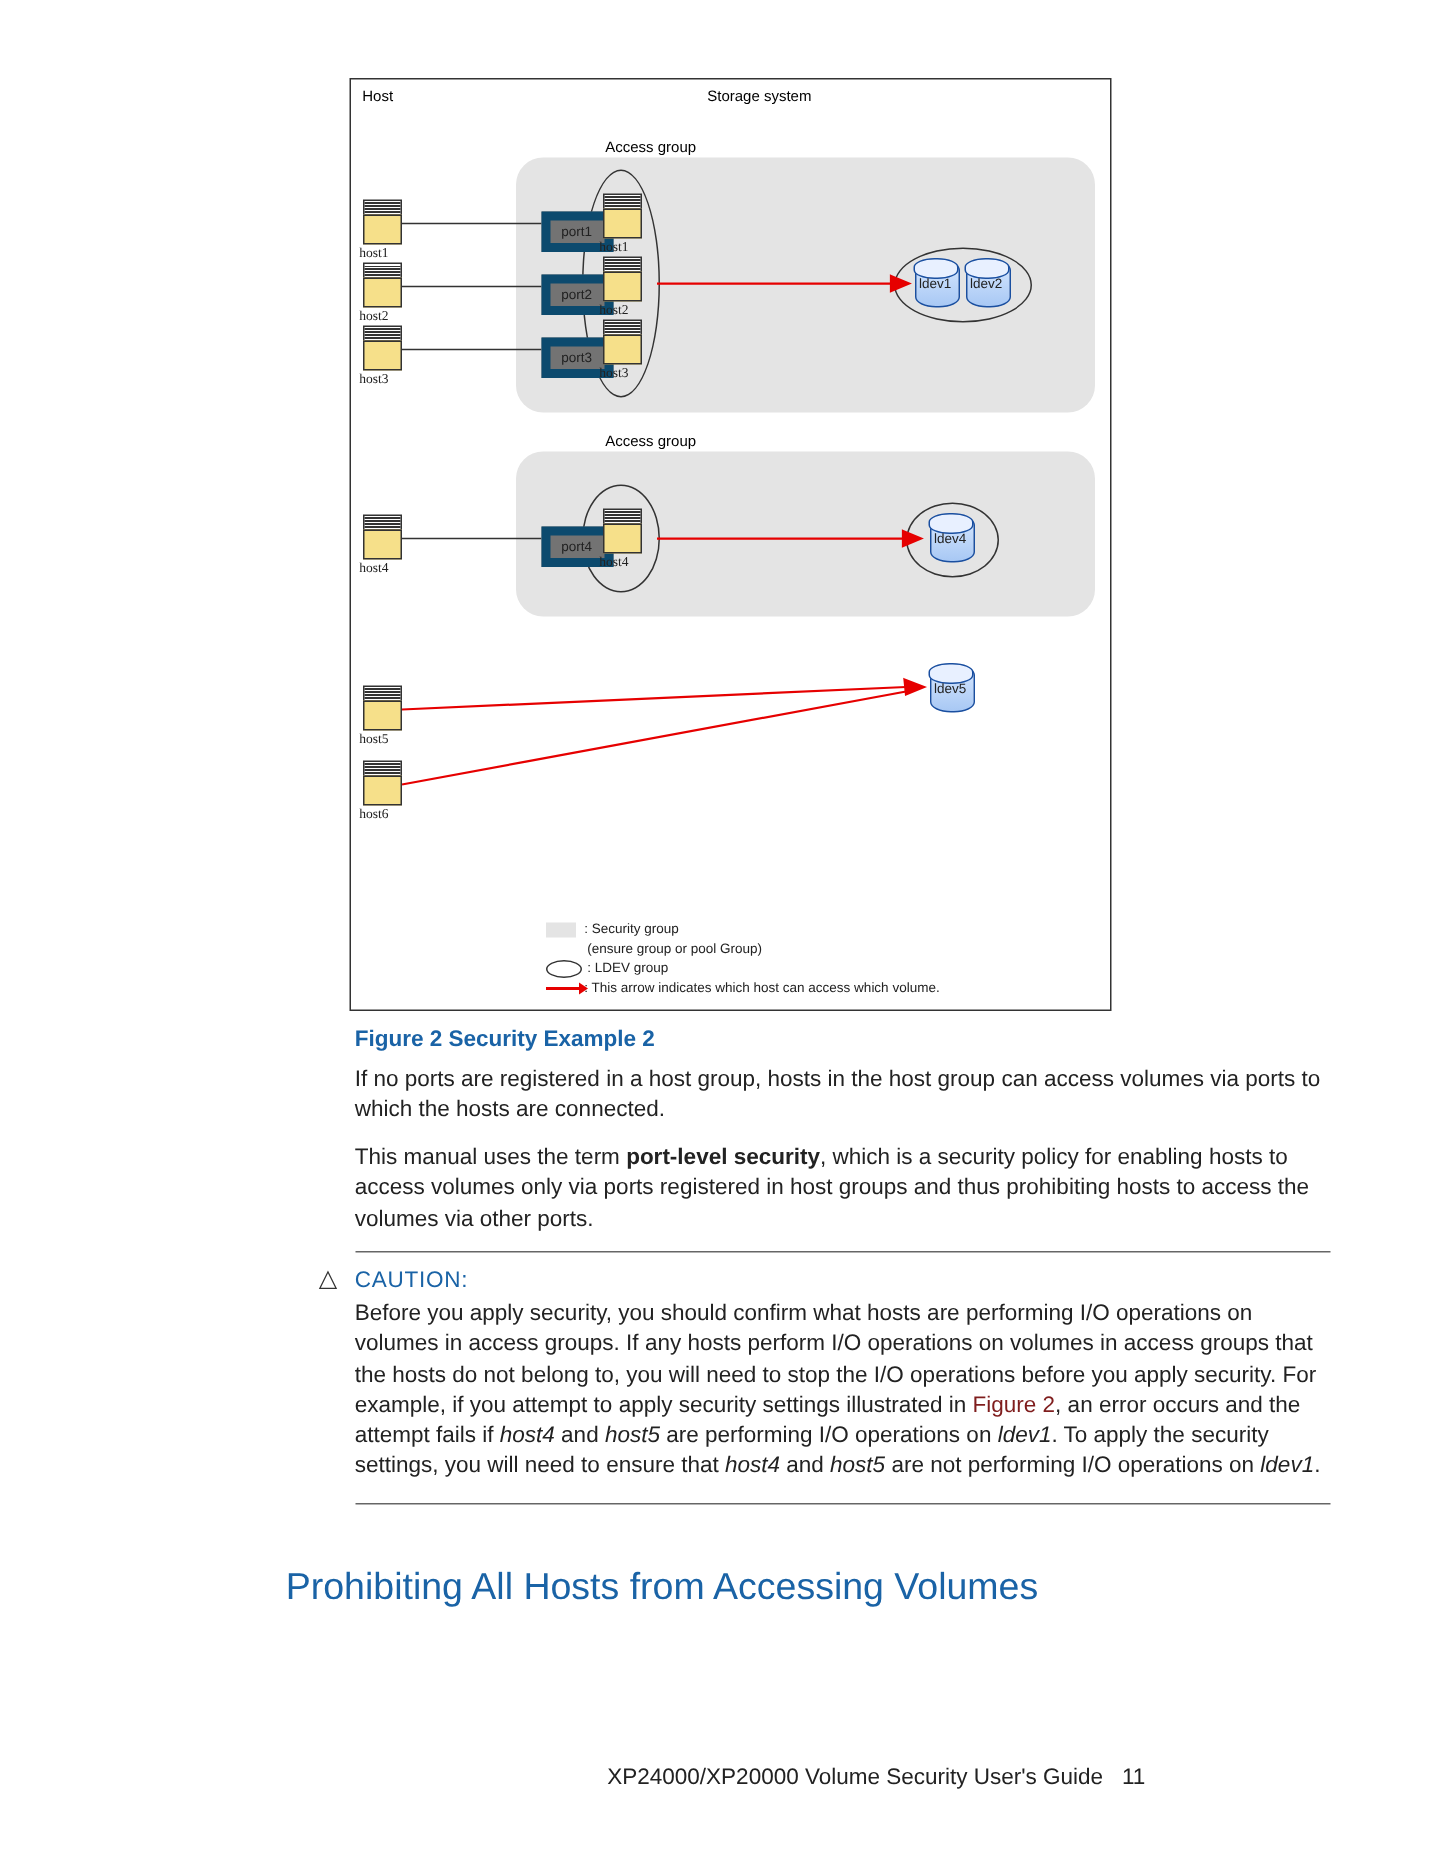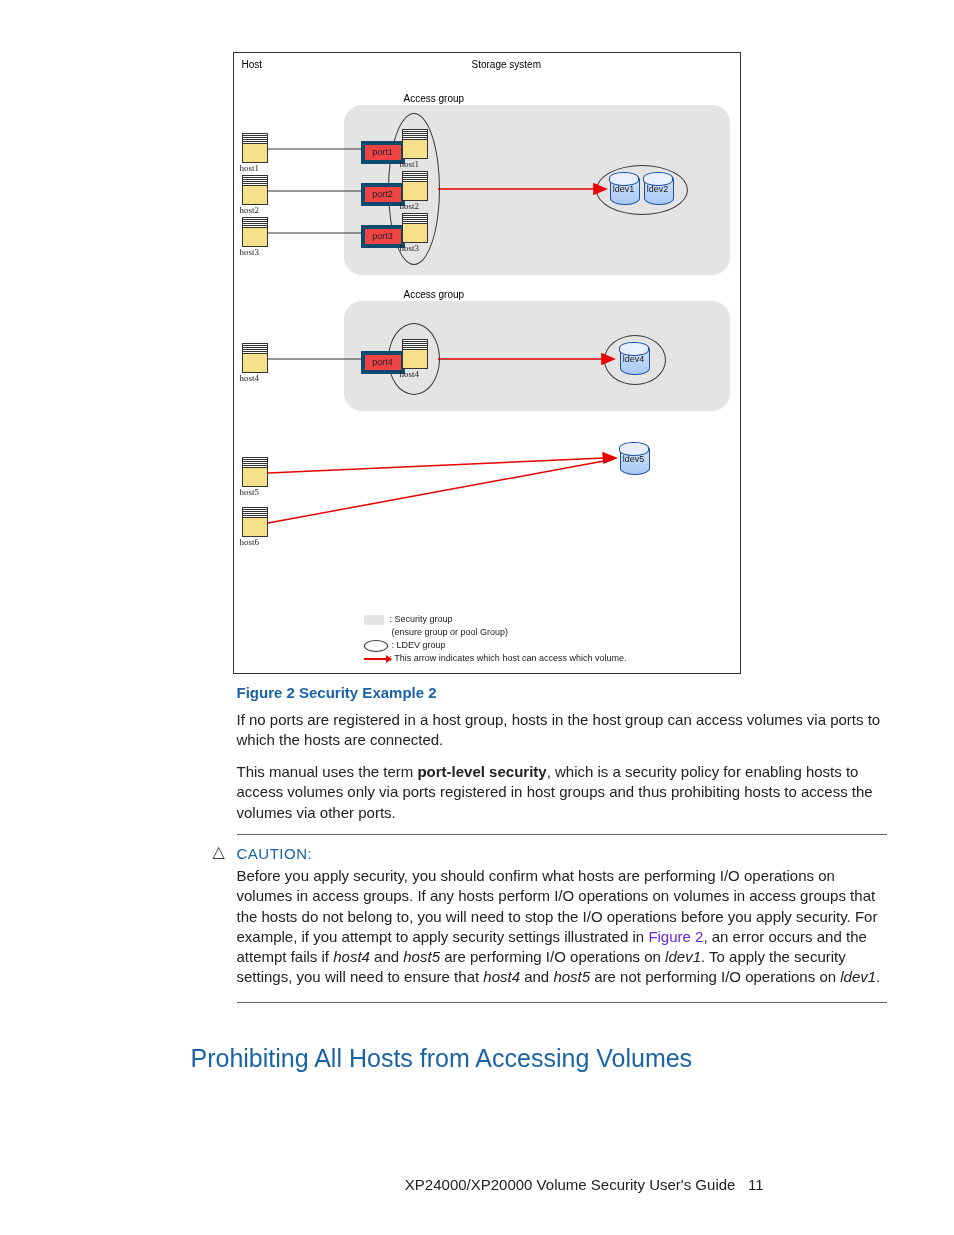--- a/index.html
+++ b/index.html
@@ -3,42 +3,42 @@
 <meta charset="utf-8">
 <style>
   html,body{margin:0;padding:0;background:#fff;font-family:"Segoe UI",Arial,Helvetica,sans-serif;color:#222;}
   .page{width:789px;height:1235px;position:relative;margin:0 auto;}
   .diagram{position:absolute;left:150px;top:52px;width:506px;height:620px;border:1px solid #333;}
   .dlabel{position:absolute;font-size:10px;color:#000;}
   .host{position:absolute;width:24px;height:28px;font-family:Liberation Serif, serif;}
   .host .top{position:absolute;width:24px;height:10px;left:0;top:0;background:repeating-linear-gradient(#fff,#fff 1px,#333 1px,#333 2px);border:1px solid #333;}
   .host .body{position:absolute;width:24px;height:18px;left:0;top:10px;background:#f6e08a;border:1px solid #333;}
   .hostlbl{position:absolute;font-size:9px;left:-2px;top:30px;}
-  .port{position:absolute;width:36px;height:15px;border:4px solid #0c4a6e;background:#ef4444;font-size:9px;line-height:15px;text-align:center;}
+  .port{position:absolute;width:36px;height:15px;border:6px solid #0c4a6e;background:#737373;font-size:9px;line-height:15px;text-align:center;}
   .ldev{position:absolute;width:28px;height:30px;}
   .ldev .cyl{width:28px;height:30px;border:1px solid #1a4fa0;border-radius:14px/7px;background:linear-gradient(#d8e8ff,#a8c8f4);}
   .ldev .lid{position:absolute;width:28px;height:12px;border:1px solid #1a4fa0;border-radius:14px/6px;top:-1px;left:-1px;background:#e8f0ff;}
   .ldevlbl{position:absolute;font-size:9px;width:28px;text-align:center;top:11px;left:0;}
   .storagebox{position:absolute;border-radius:18px;background:#e4e4e4;}
   .hostoval{position:absolute;border:1px solid #333;border-radius:50%;}
   .ldevoval{position:absolute;border:1px solid #333;border-radius:50%;}
   .legend{position:absolute;left:130px;bottom:8px;font-size:9px;line-height:13px;}
   .legend .swatch{display:inline-block;width:20px;height:10px;background:#e4e4e4;vertical-align:middle;margin-right:6px;}
   .legend .ov{display:inline-block;width:14px;height:18px;border:1px solid #333;border-radius:50%;vertical-align:middle;margin-right:10px;margin-left:3px;}
   .legend .ov2{display:inline-block;width:22px;height:10px;border:1px solid #333;border-radius:50%;vertical-align:middle;margin-right:4px;}
   .legend .arr{display:inline-block;width:22px;height:2px;background:#e60000;vertical-align:middle;position:relative;margin-right:4px;}
   .legend .arr:after{content:"";position:absolute;right:-6px;top:-3px;border-left:6px solid #e60000;border-top:4px solid transparent;border-bottom:4px solid transparent;}
   .figcap{position:absolute;color:#1a63a6;font-weight:600;font-size:15px;}
   .body-para{position:absolute;font-size:15px;line-height:1.35;width:650px;}
   .caution-wrap{position:absolute;left:154px;width:650px;border-top:1px solid #666;border-bottom:1px solid #666;padding:10px 0 14px 0;}
   .caution-icon{position:absolute;left:130px;font-size:16px;color:#333;}
   .caution-label{color:#1a63a6;font-size:15px;letter-spacing:0.5px;}
   .sec-head{position:absolute;color:#1a63a6;font-size:25px;font-weight:300;}
   .footer{position:absolute;bottom:42px;right:108px;font-size:15px;}
-  .link{color:#6d28d9;}
+  .link{color:#7f1d1d;}
   svg.wires{position:absolute;left:0;top:0;}
 </style>
 </head>
 <body>
 
 <div class="page">
 
   <div class="diagram">
     <span class="dlabel" style="left:8px;top:6px;">Host</span>
     <span class="dlabel" style="left:238px;top:6px;">Storage system</span>

